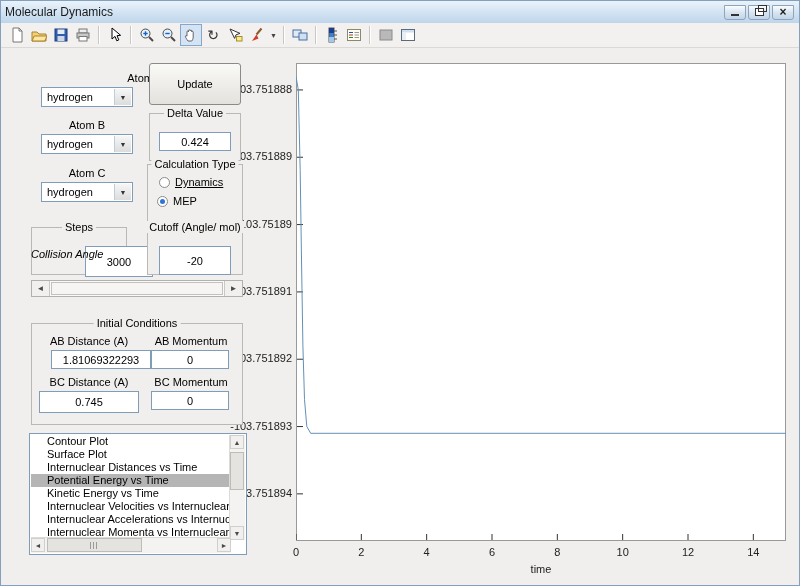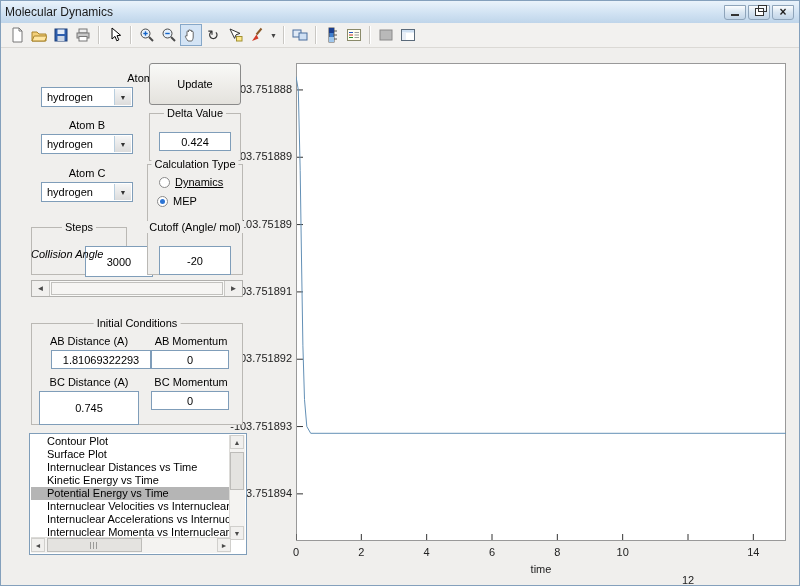--- a/index.html
+++ b/index.html
@@ -220,21 +220,21 @@
       <div class="ytick-label" style="top: 283.901px;">-103.751891</div>
       <div class="ytick-label" style="top: 351.225px;">-103.751892</div>
       <div class="ytick-label" style="top: 418.549px;">-103.751893</div>
       <div class="ytick-label" style="top: 485.873px;">-103.751894</div>
       <div class="xtick-label" style="left: 280px;">0</div>
       <div class="xtick-label" style="left: 345.333px;">2</div>
       <div class="xtick-label" style="left: 410.667px;">4</div>
       <div class="xtick-label" style="left: 476px;">6</div>
       <div class="xtick-label" style="left: 541.333px;">8</div>
       <div class="xtick-label" style="left: 606.667px;">10</div>
-      <div class="xtick-label" style="left: 672px; margin-top: 28px;">12</div>
+      <div class="xtick-label" style="left: 672px;">12</div>
       <div class="xtick-label" style="left: 737.333px;">14</div>
     </div>
 
   <div class="ctl lbl" style="left:30px;top:71px;width:132px;margin-left:48px;">Atom A</div>
   <div class="ctl combo" style="left:40px;top:86px;width:92px;">
     <span class="combo-text">hydrogen</span>
     <span class="combo-btn">▼</span>
   </div>
   <div class="ctl lbl" style="left:30px;top:118px;width:112px;">Atom B</div>
   <div class="ctl combo" style="left:40px;top:133px;width:92px;">
@@ -285,30 +285,30 @@
 
   <div class="ctl panel" style="left:30px;top:322px;width:212px;height:102px;">
     <span class="panel-title">Initial Conditions</span>
   </div>
   <div class="ctl lbl" style="left:36px;top:334px;width:104px;">AB Distance (A)</div>
   <div class="ctl lbl" style="left:144px;top:334px;width:92px;">AB Momentum</div>
   <input class="ctl edit" style="left: 38px; top: 349px; width: 100px; height: 19px; margin-left: 12px;" readonly="" value="1.81069322293">
   <input class="ctl edit" style="left: 150px; top: 349px; width: 78px; height: 19px;" readonly="" value="0">
   <div class="ctl lbl" style="left:36px;top:375px;width:104px;">BC Distance (A)</div>
   <div class="ctl lbl" style="left:144px;top:375px;width:92px;">BC Momentum</div>
-  <input class="ctl edit" style="left: 38px; top: 390px; width: 100px; height: 34px;" readonly="" value="0.745">
+  <input class="ctl edit" style="left: 38px; top: 390px; width: 100px; height: 22px;" readonly="" value="0.745">
   <input class="ctl edit" style="left: 150px; top: 390px; width: 78px; height: 19px;" readonly="" value="0">
 
   <div class="ctl listbox" style="left:28px;top:432px;width:218px;height:122px;">
     <div class="list-items">
         <div class="list-item">Contour Plot</div>
         <div class="list-item">Surface Plot</div>
         <div class="list-item">Internuclear Distances vs Time</div>
+        <div class="list-item selected">Potential Energy vs Time</div>
         <div class="list-item">Kinetic Energy vs Time</div>
-        <div class="list-item selected">Potential Energy vs Time</div>
         <div class="list-item">Internuclear Velocities vs Internuclear Distance</div>
         <div class="list-item">Internuclear Accelerations vs Internuclear Distance</div>
         <div class="list-item">Internuclear Momenta vs Internuclear Distance</div>
       </div>
     <div class="vscroll">
       <span class="sc-btn" style="left:0;top:0;width:14px;height:14px;">▲</span>
       <span class="sc-thumb" style="left:0;top:17px;width:14px;height:38px;"></span>
       <span class="sc-btn" style="left:0;bottom:0;width:14px;height:14px;">▼</span>
     </div>
     <div class="hscroll">

